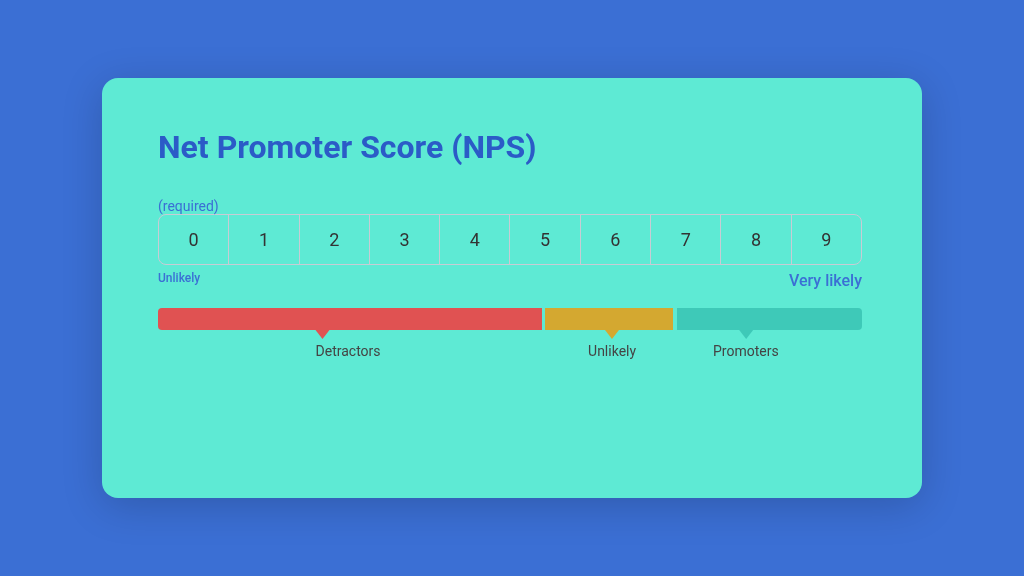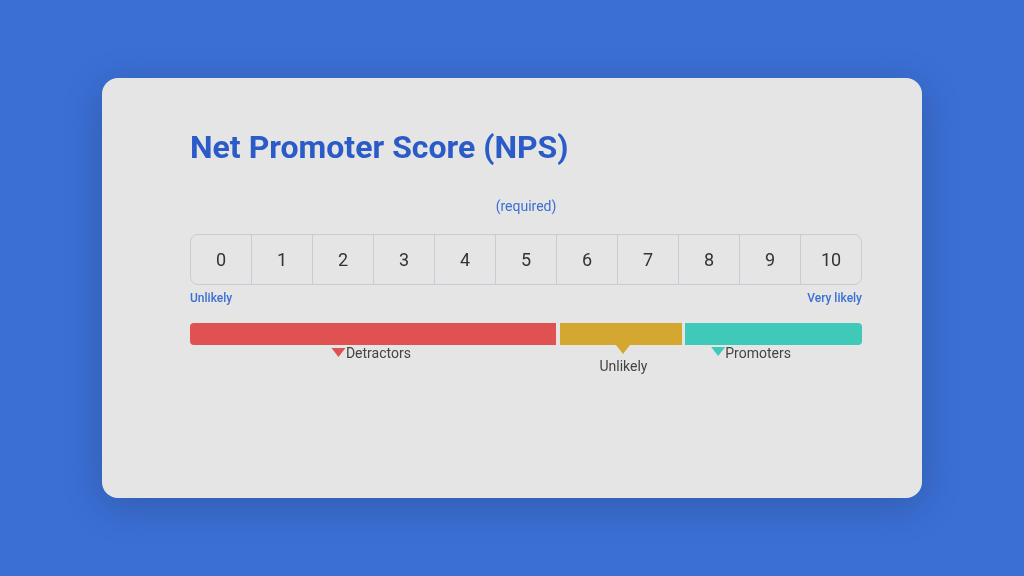--- a/index.html
+++ b/index.html
@@ -9,47 +9,45 @@
       height: 576px;
       background-color: #3b6fd4;
       display: flex;
       align-items: center;
       justify-content: center;
       font-family: -apple-system, BlinkMacSystemFont, 'Segoe UI', Roboto, sans-serif;
       overflow: hidden;
     }
 
     .card {
-      background: #e5e5e5;
+      background: #5eead4;
       border-radius: 16px;
       width: 820px;
       min-height: 420px;
-      padding: 50px 60px 50px 88px;
+      padding: 50px 60px 50px 56px;
       box-shadow: 0 8px 40px rgba(0,0,0,0.18);
     }
 
     .title {
       font-size: 32px;
       font-weight: 700;
       color: #2b5bc7;
       margin-bottom: 32px;
     }
 
     .question-label {
       font-size: 18px;
       font-weight: 600;
       color: #222;
       margin-bottom: 4px;
     }
 
     .required-label {
       font-size: 14px;
       color: #3b6fd4;
-      margin-bottom: 20px;
-      text-align: center;
     }
 
     .scale-row {
       display: flex;
       border: 1.5px solid #c8ccd4;
       border-radius: 8px;
       overflow: hidden;
       margin-bottom: 6px;
     }
 
@@ -76,21 +74,21 @@
       text-align: center;
     }
 
     .scale-label-left {
       font-size: 12px;
       color: #3b6fd4;
       font-weight: 500;
     }
 
     .scale-label-right {
-      font-size: 12px;
+      font-size: 16px;
       color: #3b6fd4;
       font-weight: 500;
     }
 
     .nps-bar-section {
       position: relative;
     }
 
     .nps-bar {
       display: flex;
@@ -136,39 +134,39 @@
       position: relative;
       height: 50px;
     }
 
     
     .label-detractors {
       position: absolute;
       left: 27%;
       transform: translateX(-50%);
       display: flex;
-      flex-direction: row;
-      align-items: flex-end;
+      flex-direction: column;
+      align-items: flex-start;
     }
 
     .label-passives {
       position: absolute;
       left: 64.5%;
       transform: translateX(-50%);
       display: flex;
       flex-direction: column;
       align-items: center;
     }
 
     .label-promoters {
       position: absolute;
       left: 83.5%;
       transform: translateX(-50%);
       display: flex;
-      flex-direction: row;
+      flex-direction: column;
       align-items: center;
     }
 
     .label-triangle {
       width: 0;
       height: 0;
       border-left: 7px solid transparent;
       border-right: 7px solid transparent;
       margin-bottom: 4px;
     }
@@ -204,21 +202,20 @@
       <div class="scale-cell">0</div>
       <div class="scale-cell">1</div>
       <div class="scale-cell">2</div>
       <div class="scale-cell">3</div>
       <div class="scale-cell">4</div>
       <div class="scale-cell">5</div>
       <div class="scale-cell">6</div>
       <div class="scale-cell">7</div>
       <div class="scale-cell">8</div>
       <div class="scale-cell">9</div>
-      <div class="scale-cell">10</div>
     </div>
 
   <div class="scale-labels">
     <span class="scale-label-left">Unlikely</span>
     <span class="scale-label-right">Very likely</span>
   </div>
 
   <div class="nps-bar-section">
     <div class="nps-bar">
       <div class="bar-detractors"></div>

